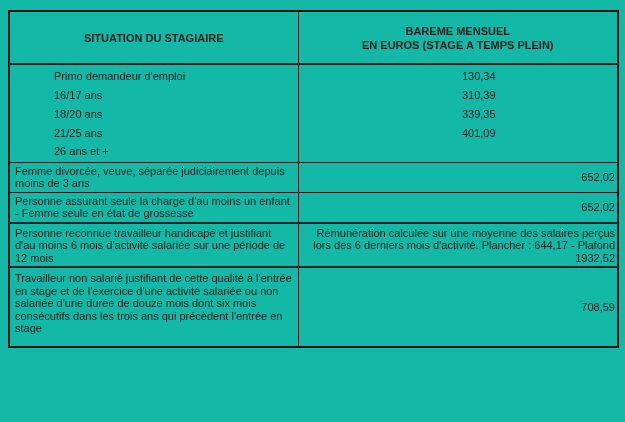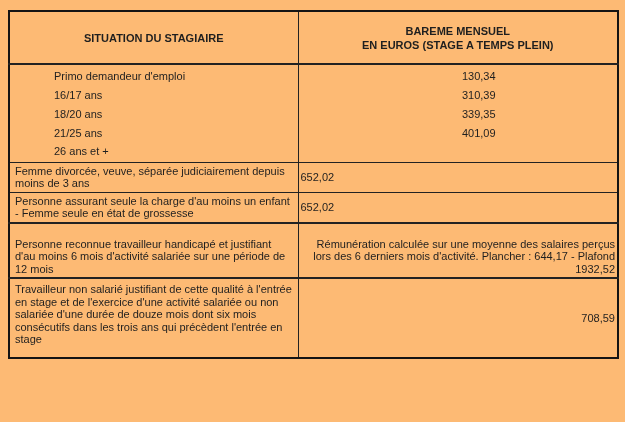--- a/index.html
+++ b/index.html
@@ -1,17 +1,17 @@
 <!DOCTYPE html>
 <html><head>
 <meta charset="utf-8">
 <style>
   html,body{margin:0;padding:0;background:#ffffff;}
   .page{
-    position:relative;width:625px;height:422px;background:#fdba74;overflow:hidden;
+    position:relative;width:625px;height:422px;background:#14b8a6;overflow:hidden;
     font-family:"Liberation Sans","DejaVu Sans",sans-serif;color:#1f1f1f;
   }
   table.bareme{
     position:absolute;left:8px;top:10px;width:609px;
     border-collapse:collapse;table-layout:fixed;
     border:2px solid #141414;
   }
   col.c1{width:289px}
   col.c2{width:320px}
   th,td{
@@ -20,35 +20,35 @@
     font-size:11px;line-height:12.5px;
     vertical-align:middle;
     overflow:hidden;
   }
   tr.header-row{height:53px}
   tr.header-row th{
     font-weight:bold;text-align:center;line-height:14px;
     border-bottom-width:2px;
   }
   .label-cell{text-align:left;padding:2px 4px 2px 5px;}
-  .value-cell{text-align:left;padding:2px 2px;}
+  .value-cell{text-align:right;padding:2px 2px;}
   .value-cell.val-left{text-align:right;padding-left:2px;padding-right:2px;}
   tr.block-row{height:97px}
   td.block-cell{vertical-align:top;padding-top:2px;padding-bottom:1px;padding-left:44px;}
   .block-line{height:18.8px;display:flex;align-items:center;}
   td.block-cell.vals .block-line{justify-content:center;}
   tr.r1{height:26px}
   tr.r2{height:20px}
   tr.r3{height:25px}
   tr.r4{height:26px}
   tr.r5{height:27px}
   tr.r6{height:41px}
   tr.r7{height:80px}
   tr.thick td{border-top-width:2px}
-  tr.r6 td{vertical-align:top;padding-top:14px;margin-left:32px;}
+  tr.r6 td{vertical-align:top;padding-top:3px;margin-left:32px;}
   tr.r7 td.label-cell{vertical-align:top;padding-top:4px;}
   tr.r7 td.value-cell{vertical-align:middle;}
 </style>
 </head>
 <body>
 
 <div class="page">
   <table class="bareme">
     <colgroup>
         <col class="c1">

